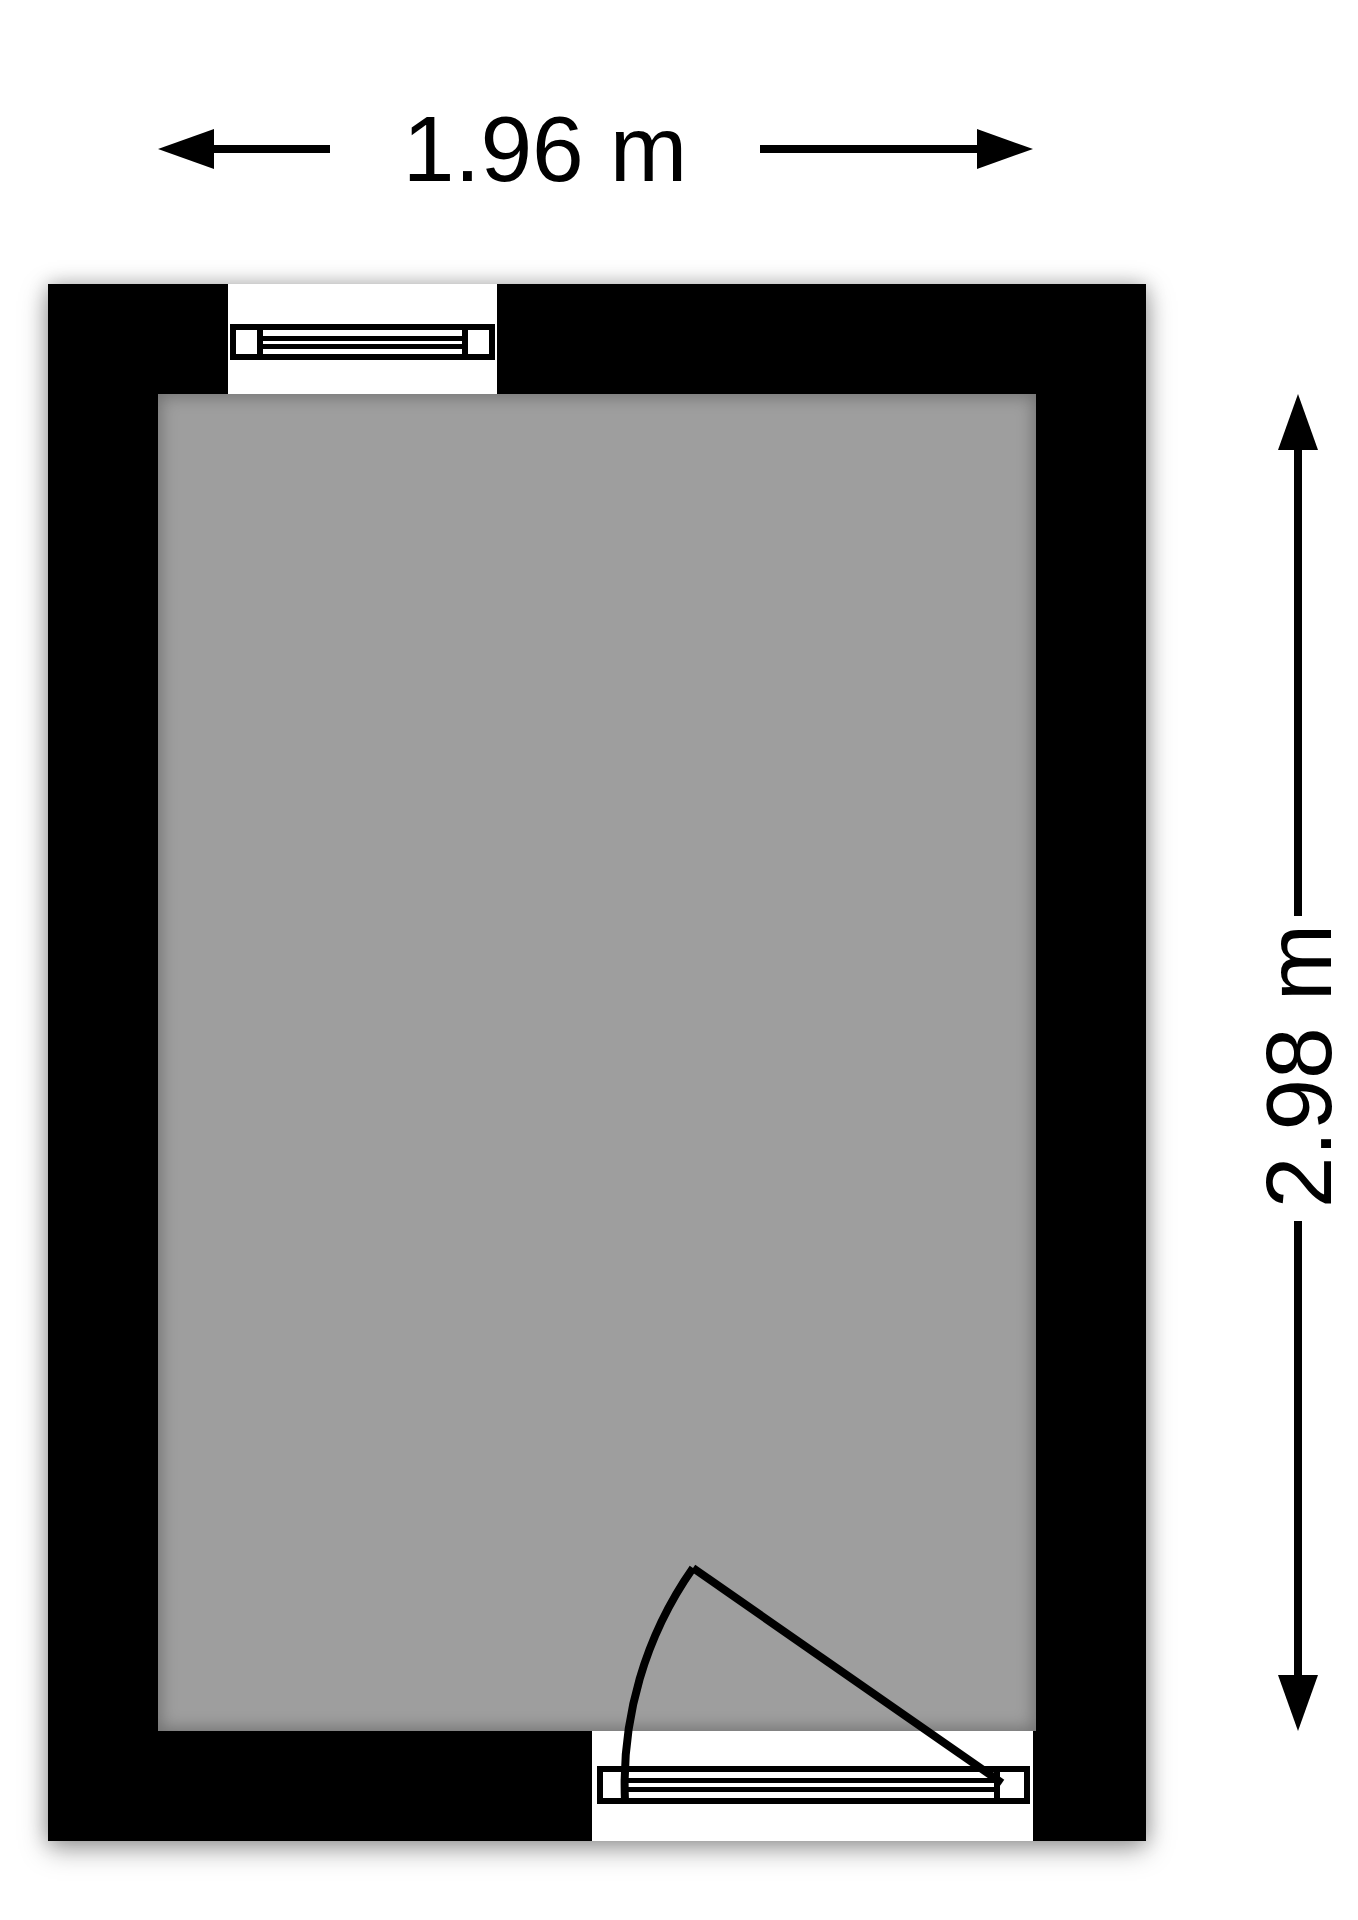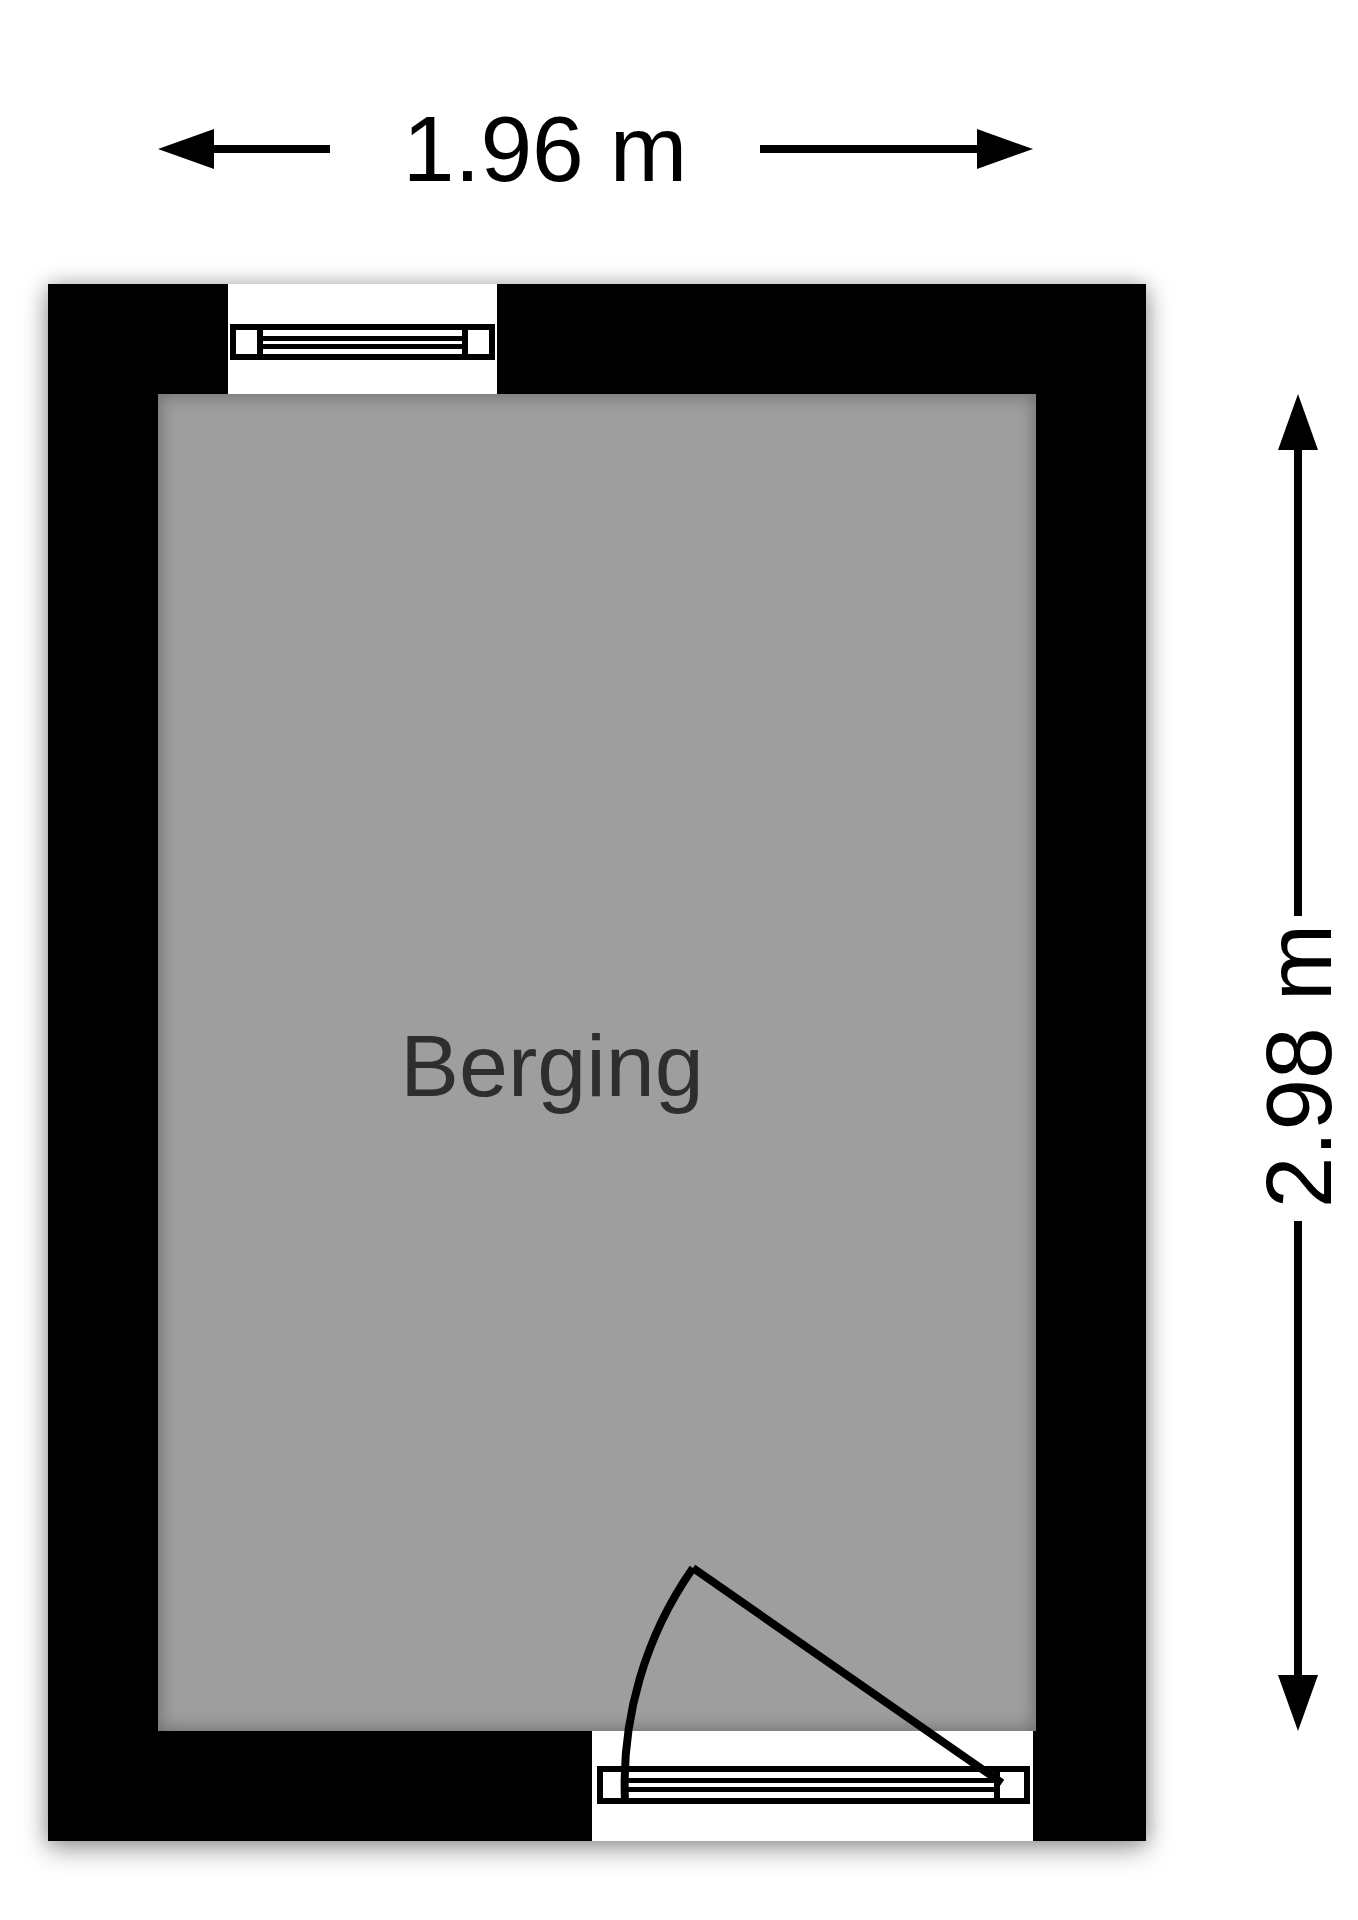--- a/index.html
+++ b/index.html
@@ -112,15 +112,14 @@
         <div class="sym-line l2"></div>
       </div>
     </div>
   </div>
 
   <svg class="swing-svg" viewBox="0 0 1358 1920">
     <path d="M 693 1537 L 1002 1752" stroke="#000" stroke-width="8" fill="none"></path>
     <path d="M 693 1537 A 376 376 0 0 0 625 1770" stroke="#000" stroke-width="8" fill="none"></path>
   </svg>
 
-  <div class="room-label">Berging</div>
 
 </div>
 
 </body></html>

